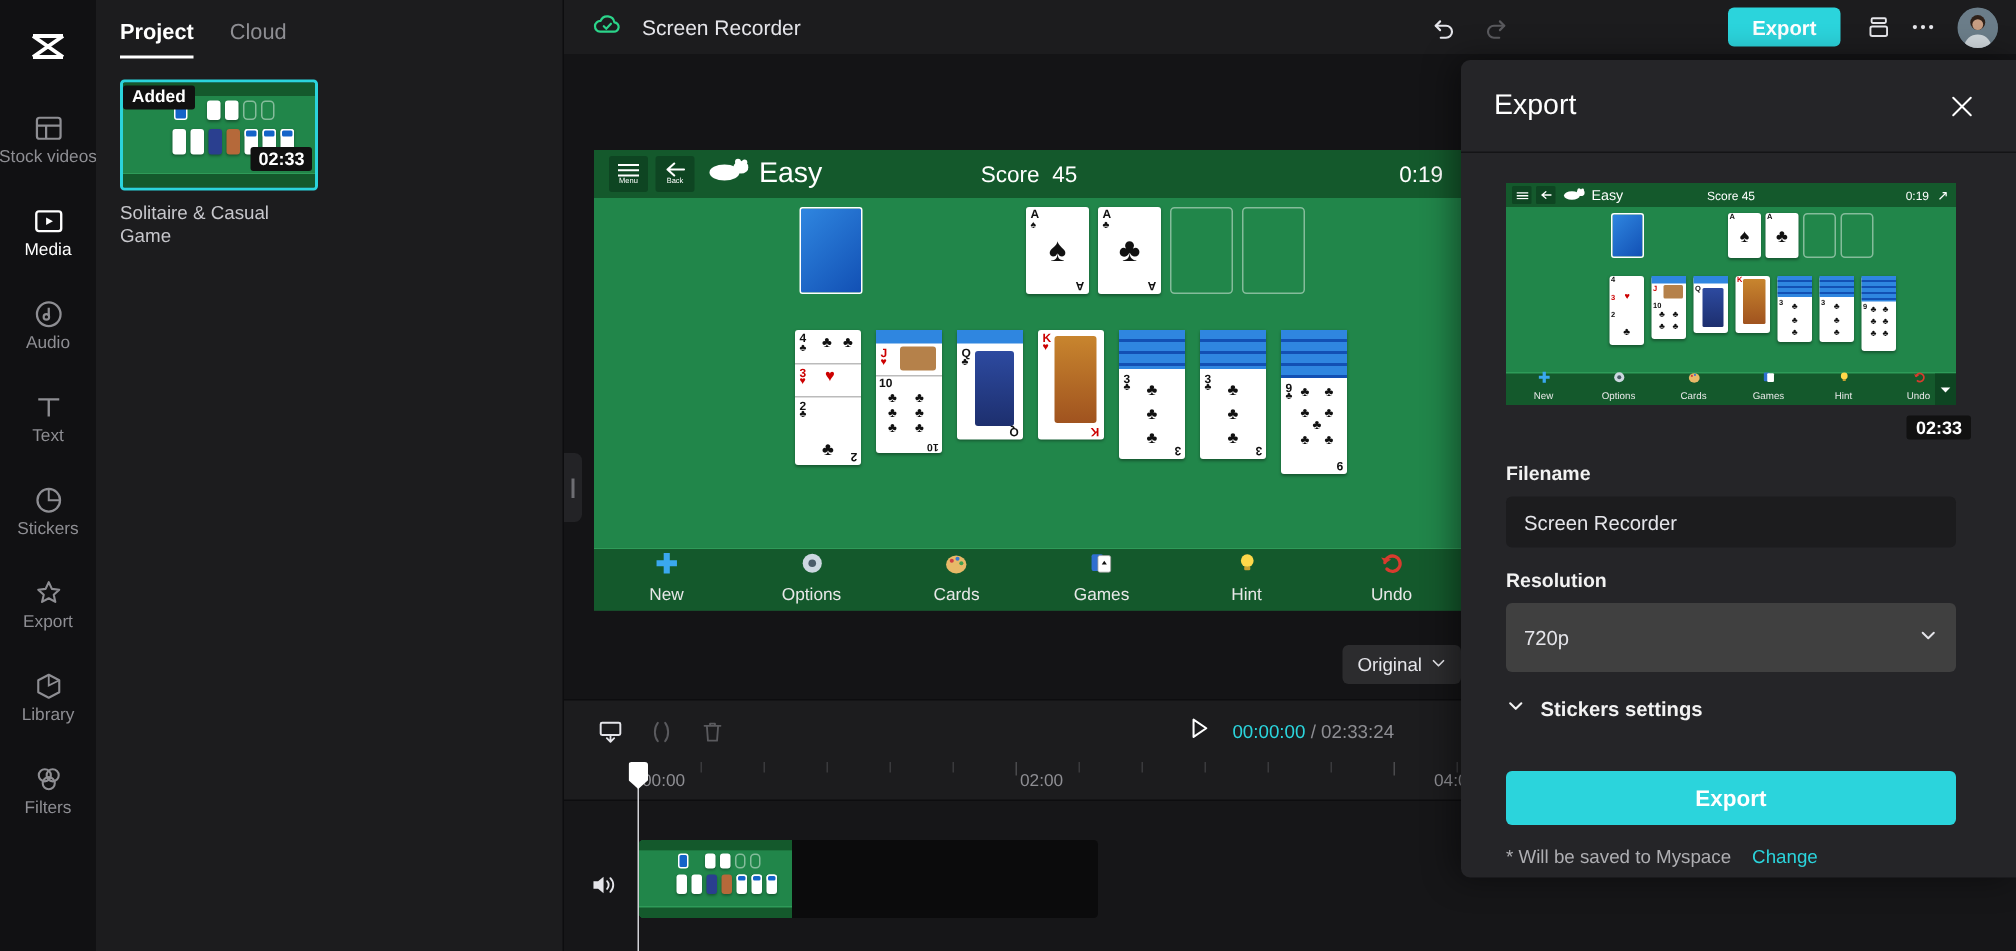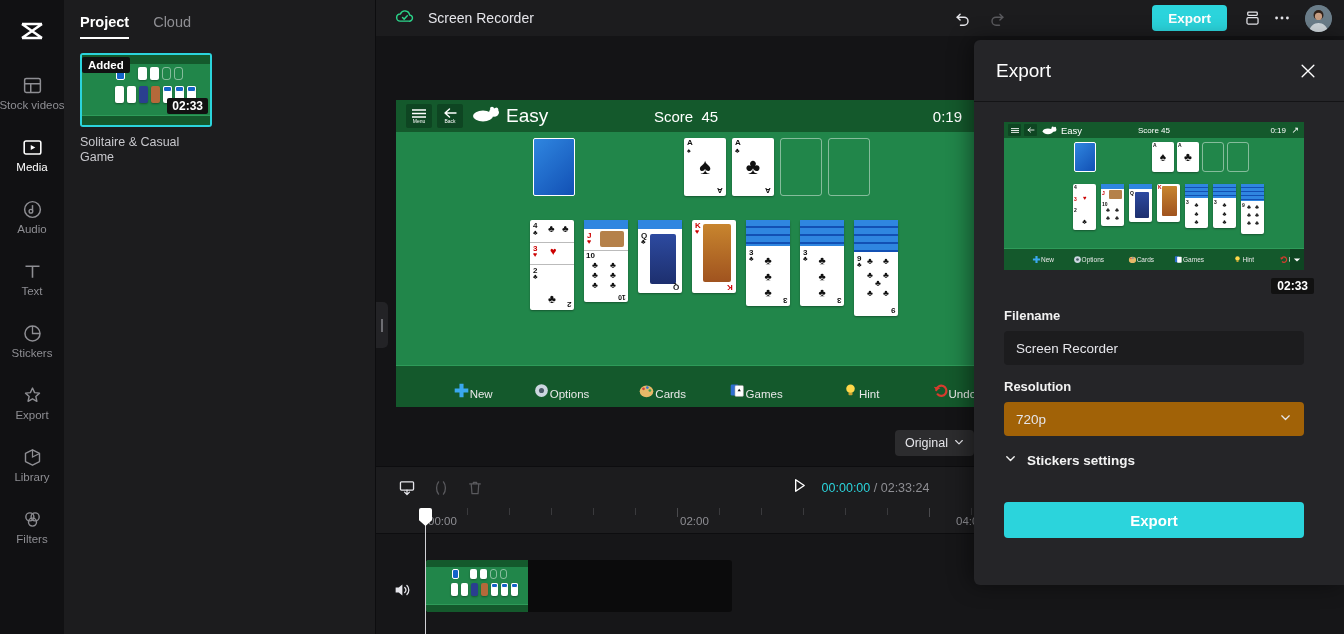--- a/index.html
+++ b/index.html
@@ -97,21 +97,21 @@
   .bg-hint {
     position: absolute; left: 0; right: 0; top: 303px; text-align: center;
     font-size: 15px; color: #3a3a3d; letter-spacing: .2px;
   }
 
   
   .game { position: absolute; background: #1c7a3e; overflow: hidden; }
   .game-topbar { position: absolute; left:0; top:0; right:0; background: #14592c; display: flex; align-items: center; }
   .game-felt { position: absolute; left:0; right:0; background: #21864a; }
   .game-bottombar { position: absolute; left:0; right:0; bottom:0; background: #14592c; border-top: 1px solid #2e9b59; display: flex; align-items: flex-end; }
-  .gb-item { flex: 1; display:flex; align-items:center; justify-content:flex-end; }
+  .gb-item { flex: 1; display:flex; flex-direction: column; align-items:center; justify-content:flex-end; }
   .gb-label { color: #e8e8e8; }
   .card { background:#fff; border-radius:2px; position:absolute; box-shadow: 0 1px 2px rgba(0,0,0,.35); }
   .card-back { background: #1464c8; border: 1px solid #fff; border-radius: 2px; position:absolute; }
   .slot { position:absolute; border:1px solid rgba(255,255,255,.45); border-radius:3px; }
 
   
   .orig-btn {
     position: absolute; right: 370px; top: 430px; height: 26px; padding: 0 10px;
     background: #2c2c2e; border-radius: 4px; color: #e5e5ea; font-size: 12.5px;
     display: flex; align-items: center; gap: 6px; cursor: pointer;
@@ -165,21 +165,21 @@
   .ep-body { padding: 20px 30px 0 30px; }
   .ep-preview { position: relative; width: 300px; height: 148px; background: #1c7a3e; overflow: hidden; }
   .ep-dur { margin-top: 6px; text-align: right; }
   .ep-dur span { background: #111; color: #fff; font-size: 12px; font-weight: 600; padding: 1px 6px; border-radius: 2px; }
   .ep-lbl { font-size: 13px; color: #f2f2f2; font-weight: 600; margin-top: 14px; margin-bottom: 8px; }
   .ep-input {
     width: 300px; height: 34px; background: #1c1c1e; border: none; border-radius: 4px;
     color: #e5e5ea; font-size: 13.5px; padding: 0 12px; font-family: "Liberation Sans", sans-serif;
   }
   .ep-select {
-    width: 300px; height: 34px; background: #a16207; border-radius: 4px;
+    width: 300px; height: 46px; background: #404040; border-radius: 4px;
     color: #e5e5ea; font-size: 13.5px; padding: 0 12px; display: flex; align-items: center; cursor: pointer;
   }
   .ep-adv { display: flex; align-items: center; gap: 10px; margin-top: 16px; color: #f2f2f2; font-size: 13.5px; font-weight: 600; cursor: pointer; }
   .ep-export {
     width: 300px; height: 36px; background: #2bd4dc; border-radius: 4px; color: #ffffff;
     font-size: 15px; font-weight: 600; display: flex; align-items: center; justify-content: center;
     margin-top: 34px; cursor: pointer;
   }
   .ep-foot { margin-top: 14px; font-size: 12.5px; color: #aeaeb2; display: flex; align-items: center; gap: 14px; }
   .ep-foot a { color: #2bd4dc; text-decoration: none; cursor: pointer; }
@@ -838,16 +838,20 @@
         <span>
           <svg width="13" height="13" viewBox="0 0 14 14">
               <path d="M3 5.2l4 4 4-4" stroke="#f2f2f2" stroke-width="1.5" fill="none" stroke-linecap="round" stroke-linejoin="round"></path>
             </svg>
         </span>
         <span>Stickers settings</span>
       </div>
 
       <div class="ep-export">Export</div>
 
+      <div class="ep-foot">
+        <span>* Will be saved to Myspace</span>
+        <a>Change</a>
+      </div>
     </div>
   </div>
 
 </div>
 
 </body></html>

